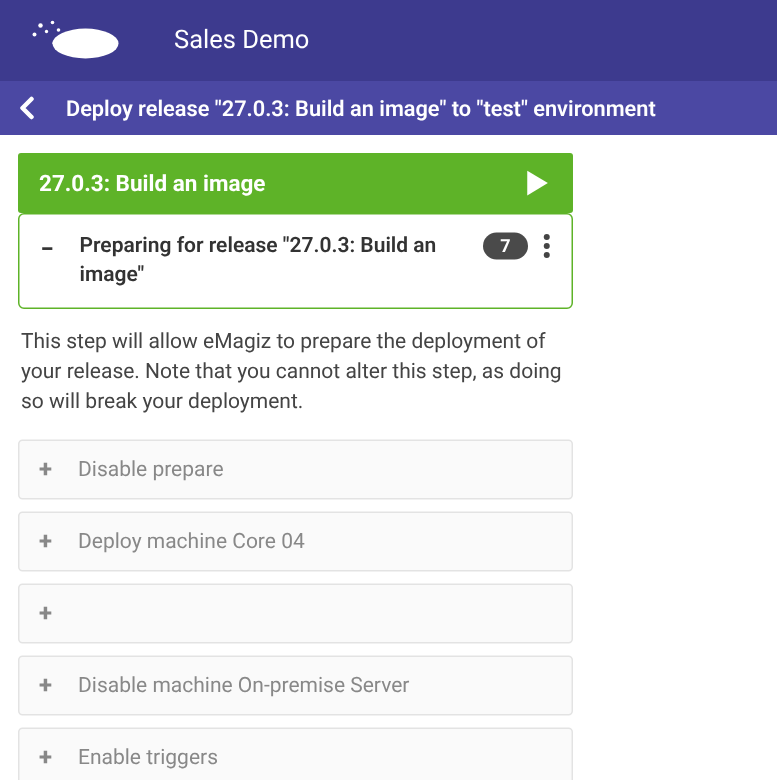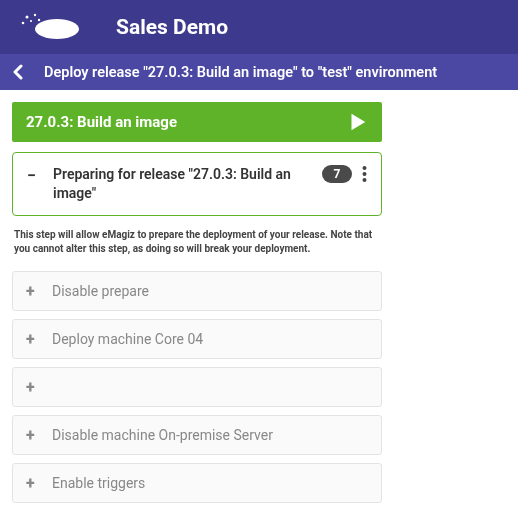--- a/index.html
+++ b/index.html
@@ -22,22 +22,22 @@
       width: 80px;
       height: 40px;
       margin-right: 24px;
       display: flex;
       align-items: center;
       justify-content: center;
     }
     .logo svg { width: 70px; height: 36px; }
     .app-title {
       color: #ffffff;
-      font-size: 21px;
-      font-weight: 700;
+      font-size: 17px;
+      font-weight: 400;
     }
     .subheader {
       background: #4b48a3;
       height: 36px;
       display: flex;
       align-items: center;
       padding: 0 10px;
     }
     .back-icon {
       color: #ffffff;
@@ -56,21 +56,20 @@
     .content {
       padding: 12px 12px;
     }
     .release-banner {
       background: #5eb328;
       height: 40px;
       display: flex;
       align-items: center;
       justify-content: space-between;
       padding: 0 14px;
-      margin-bottom: 10px;
       border-radius: 2px;
     }
     .release-title {
       color: #ffffff;
       font-weight: 700;
       font-size: 15px;
     }
     .play-icon {
       color: #ffffff;
       cursor: pointer;
@@ -119,25 +118,24 @@
     }
     .kebab {
       margin-left: 10px;
       display: flex;
       align-items: center;
       cursor: pointer;
       color: #444;
     }
     .kebab svg { width: 5px; height: 18px; }
     .description {
-      font-size: 10px;
+      font-size: 14px;
       color: #444;
       line-height: 1.45;
       padding: 4px 2px 14px 2px;
-      font-weight: bold;
     }
     .step {
       border: 1px solid #e3e3e3;
       border-radius: 3px;
       background: #fafafa;
       padding: 11px 13px;
       margin-bottom: 8px;
       display: flex;
       align-items: center;
       cursor: pointer;

